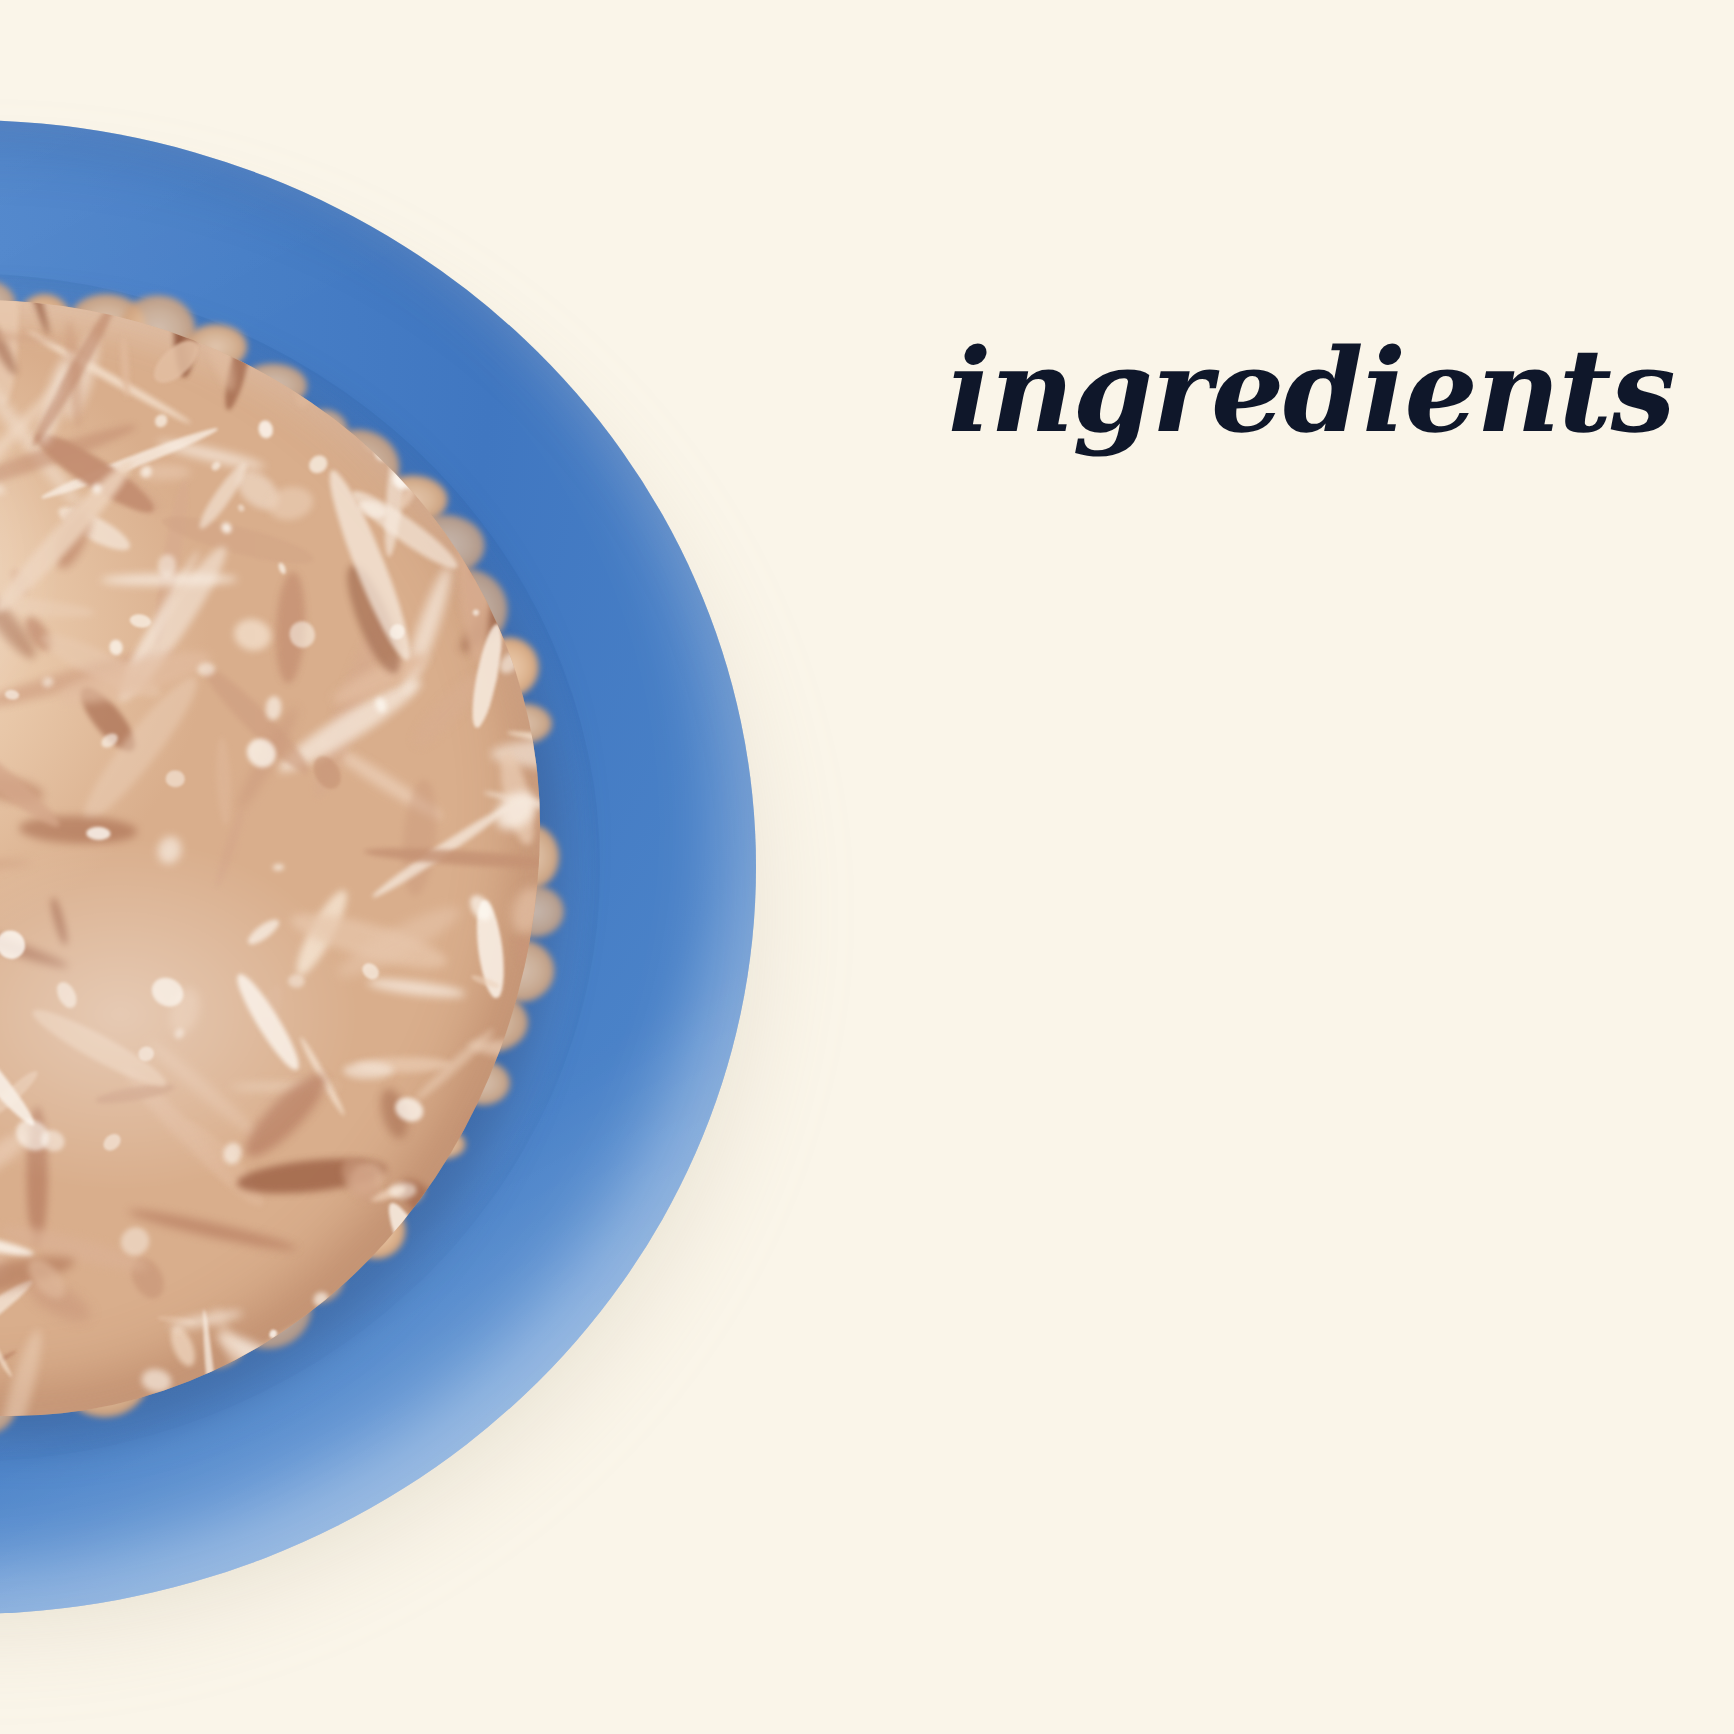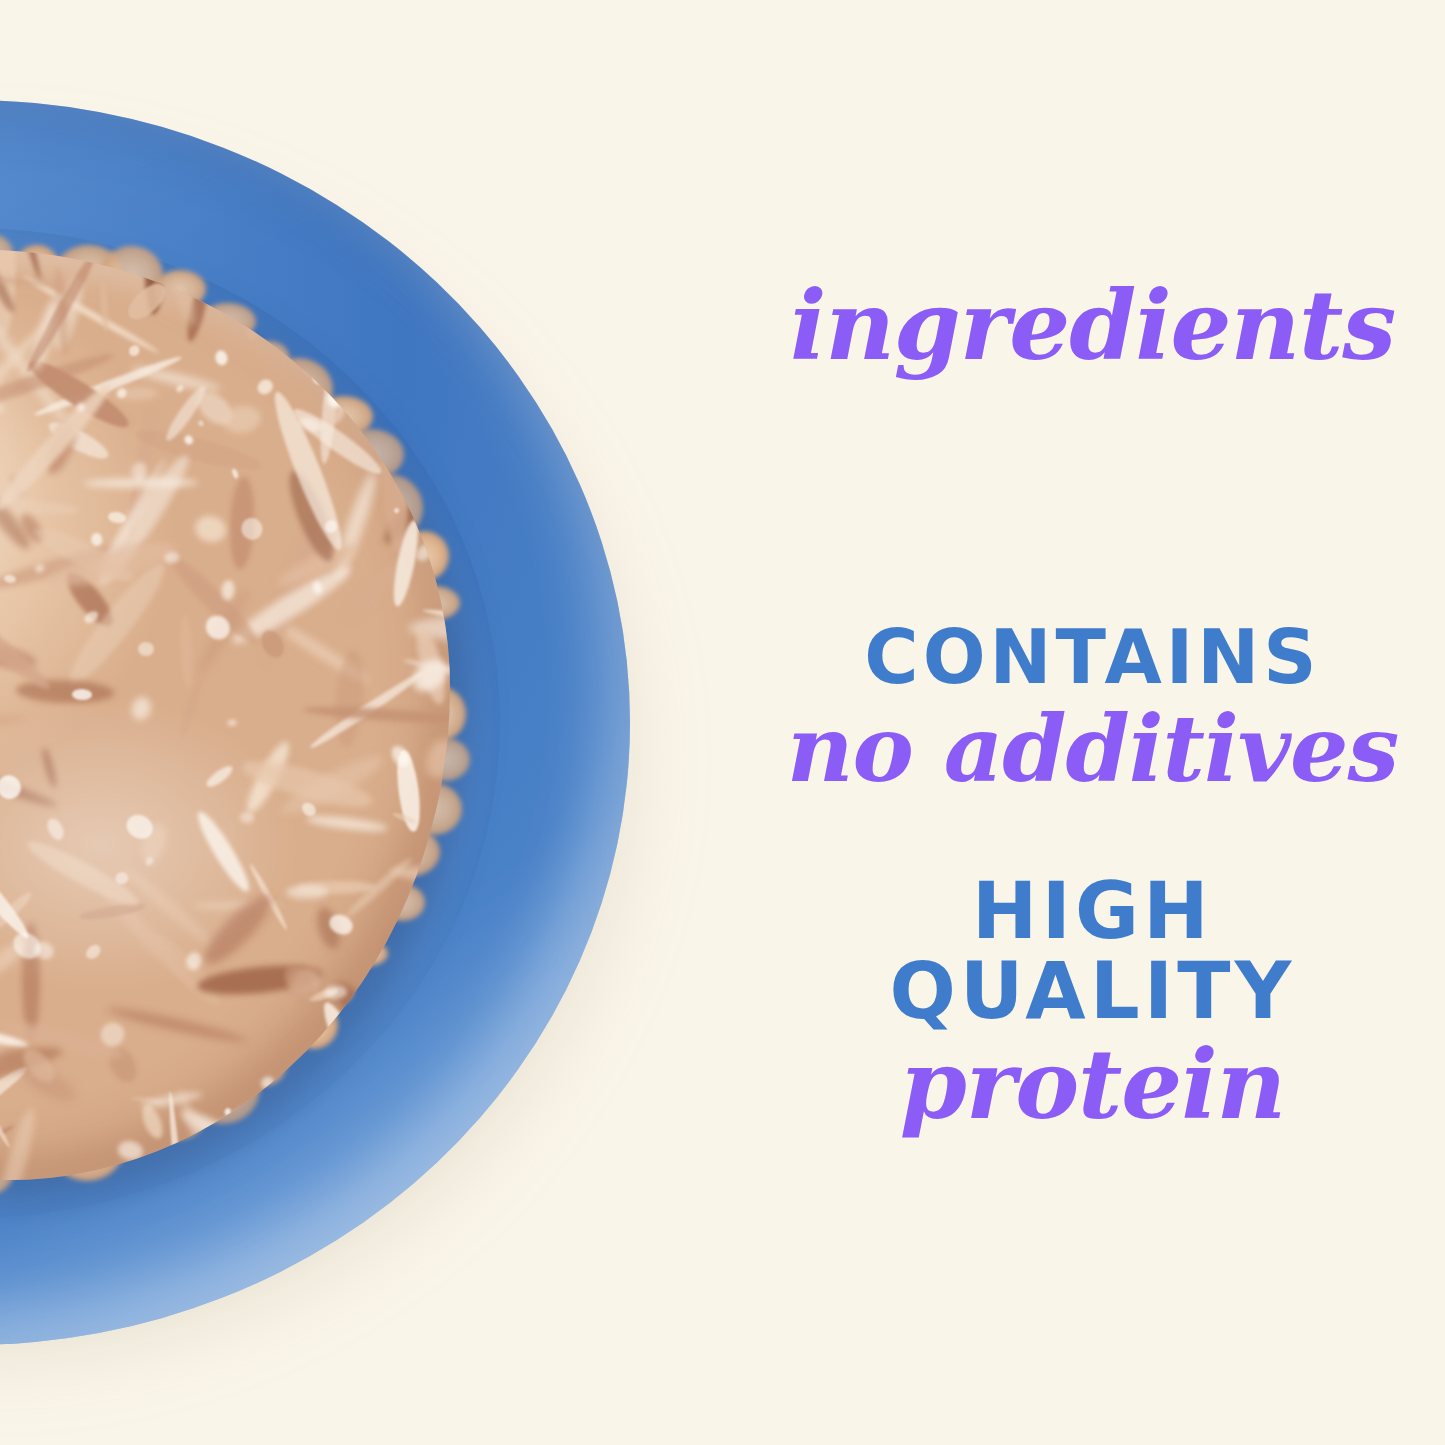--- a/index.html
+++ b/index.html
@@ -164,21 +164,21 @@
   .claim-top {
     color: #3F7CCB;
     font-weight: 700;
     letter-spacing: 0.055em;
     line-height: 1.02;
     text-transform: uppercase;
     font-family: "DejaVu Sans", sans-serif;
     -webkit-font-smoothing: antialiased;
   }
   .claim-script {
-    color: #8b5cf6;
+    color: #0f172a;
     font-family: "DejaVu Serif", serif;
     font-style: italic;
     font-weight: 700;
     letter-spacing: -0.012em;
     line-height: 1.0;
   }
 
   
   #claim-1 { top: 272px; }
   #claim-1 .claim-top    { font-size: 78px; }
@@ -482,29 +482,16 @@
       <div class="food-gloss"></div>
     </div>
   </div>
 
   <div id="claims">
 
     <div class="claim" id="claim-1">
       <div class="claim-script">ingredients</div>
     </div>
 
-    <div class="claim" id="claim-2">
-      <div class="claim-top">
-        <div>CONTAINS</div>
-      </div>
-      <div class="claim-script">no additives</div>
-    </div>
-
-    <div class="claim" id="claim-3">
-      <div class="claim-top">
-        <div>HIGH</div>
-        <div>QUALITY</div>
-      </div>
-      <div class="claim-script">protein</div>
-    </div>
+
 
   </div>
 </div>
 
 </body></html>

